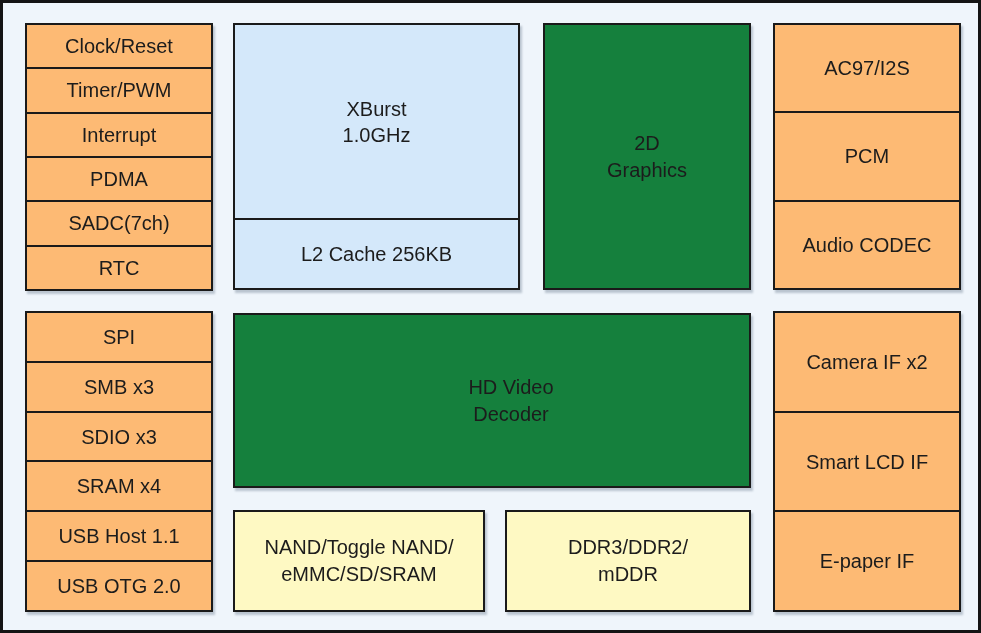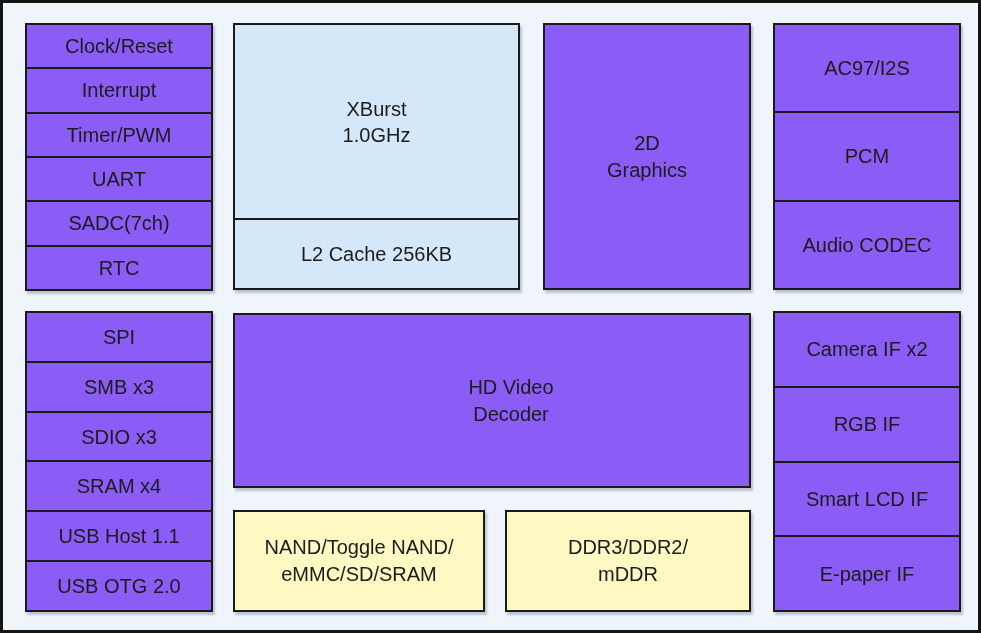--- a/index.html
+++ b/index.html
@@ -16,21 +16,21 @@
     background: #EFF5FB;
     overflow: hidden;
     color: #1c1c1c;
   }
   .group {
     position: absolute;
     display: flex;
     flex-direction: column;
     border: 2px solid #1a1a1a;
     box-sizing: border-box;
-    background: #8b5cf6;
+    background: #fdba74;
     box-shadow: 2px 3px 2px rgba(90,105,125,0.35);
   }
   .group .cell {
     flex: 1;
     display: flex;
     align-items: center;
     justify-content: center;
     border-bottom: 2px solid #1a1a1a;
     font-size: 20px;
     white-space: pre-line;
@@ -45,21 +45,21 @@
     justify-content: center;
     border: 2px solid #1a1a1a;
     box-sizing: border-box;
     font-size: 20px;
     white-space: pre-line;
     text-align: center;
     line-height: 1.35;
     box-shadow: 2px 3px 2px rgba(90,105,125,0.35);
   }
   .fill-dark  { background: #fef9c3; }
-  .fill-light { background: #8b5cf6; }
+  .fill-light { background: #15803d; }
 
   
   #left-top      { left: 22px;  top: 20px;  width: 188px; height: 268px; }
   #left-bottom   { left: 22px;  top: 308px; width: 188px; height: 301px; }
   #right-top     { left: 770px; top: 20px;  width: 188px; height: 267px; }
   #right-bottom  { left: 770px; top: 308px; width: 188px; height: 301px; }
 
   #cpu-stack     { left: 230px; top: 20px;  width: 287px; height: 267px; background: #D4E8FA; }
   #cpu-stack .cell { font-size: 20px; }
   #cpu-stack .cell-cpu { flex: 196; }
@@ -70,23 +70,23 @@
   #storage       { left: 230px; top: 507px; width: 252px; height: 102px; }
   #memory        { left: 502px; top: 507px; width: 246px; height: 102px; }
 </style>
 </head>
 <body>
 
 <div class="frame">
 
   <div class="group" id="left-top">
     <div class="cell">Clock/Reset</div>
+    <div class="cell">Timer/PWM</div>
     <div class="cell">Interrupt</div>
-    <div class="cell">Timer/PWM</div>
-    <div class="cell">UART</div>
+    <div class="cell">PDMA</div>
     <div class="cell">SADC(7ch)</div>
     <div class="cell">RTC</div>
   </div>
 
   <div class="group" id="left-bottom">
     <div class="cell">SPI</div>
     <div class="cell">SMB x3</div>
     <div class="cell">SDIO x3</div>
     <div class="cell">SRAM x4</div>
     <div class="cell">USB Host 1.1</div>
@@ -111,18 +111,17 @@
 mDDR</div>
 
   <div class="group" id="right-top">
     <div class="cell">AC97/I2S</div>
     <div class="cell">PCM</div>
     <div class="cell">Audio CODEC</div>
   </div>
 
   <div class="group" id="right-bottom">
     <div class="cell">Camera IF x2</div>
-    <div class="cell">RGB IF</div>
     <div class="cell">Smart LCD IF</div>
     <div class="cell">E-paper IF</div>
   </div>
 
 </div>
 
 </body></html>

